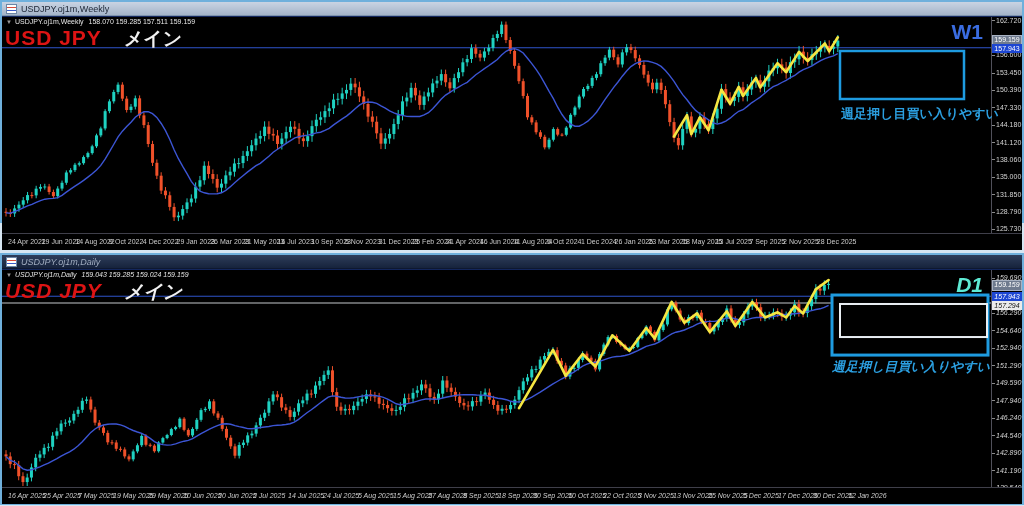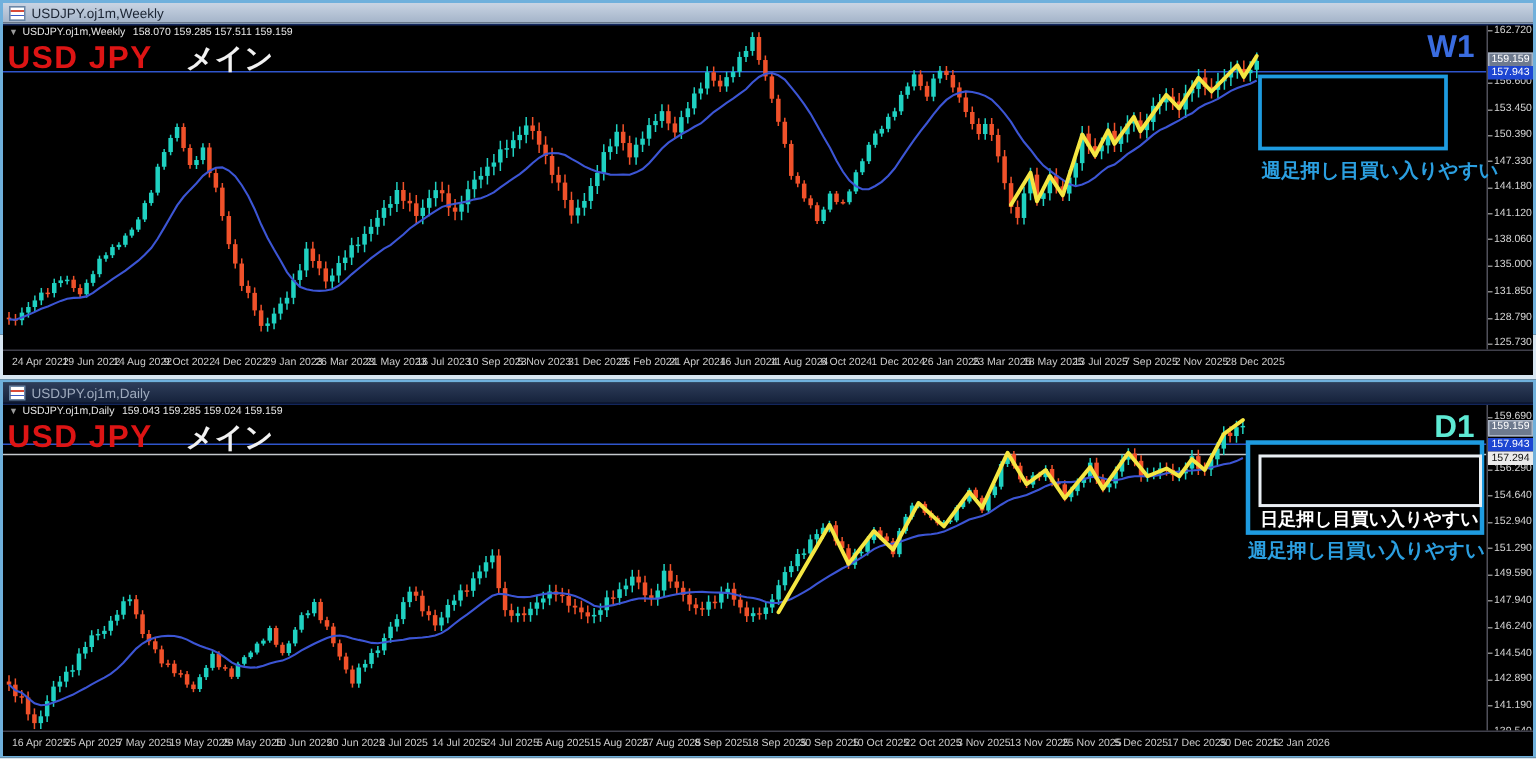--- a/index.html
+++ b/index.html
@@ -498,21 +498,21 @@
         <div class="dtick" style="left: 646.3px;">23 Mar 2025</div>
         <div class="dtick" style="left: 680px;">18 May 2025</div>
         <div class="dtick" style="left: 713.7px;">13 Jul 2025</div>
         <div class="dtick" style="left: 747.4px;">7 Sep 2025</div>
         <div class="dtick" style="left: 781.1px;">2 Nov 2025</div>
         <div class="dtick" style="left: 814.8px;">28 Dec 2025</div>
       </div>
   </div>
 </div>
 
-<div class="win" id="win-daily" style="top:253px;height:252px;">
+<div class="win" id="win-daily" style="top:253px;height:252px;font-style:italic;">
   <div class="titlebar tb-dark">
     <span class="winicon"></span>
     <span class="wintitle">USDJPY.oj1m,Daily</span>
   </div>
   <div class="content" style="height:234px;">
     <div class="plot" style="width:989px;height:218px;">
       <svg id="svg-daily" width="989" height="218">
           <line x1="0" x2="989" y1="26.241319942611153" y2="26.241319942611153" stroke="#2f55cc" stroke-width="1"></line>
           <line x1="0" x2="989" y1="33.00755619320896" y2="33.00755619320896" stroke="#c4c8cc" stroke-width="1"></line>
           <line x1="4" x2="4" y1="180.16791876072853" y2="190.61175064573777" stroke="#f0512a" stroke-width="1"></line>
@@ -910,21 +910,20 @@
           <rect x="830" y="25.02152080344339" width="156" height="60.0516499282639" fill="#000000" stroke="#1e9be0" stroke-width="3"></rect>
           <rect x="838" y="33.98756575801073" width="147" height="33.049258727881266" fill="#000000" stroke="#e9eef3" stroke-width="2"></rect>
         </svg>
       <div class="subhead">
         <span class="dd">▼</span><span>USDJPY.oj1m,Daily</span><span class="ohlc">159.043 159.285 159.024 159.159</span>
       </div>
       <div class="wm">
         <span class="wm-pair" id="wm-pair-d" style="color: rgb(221, 20, 20);">USD JPY</span><span class="wm-note">メイン</span>
       </div>
       <div class="tf" id="tf-d" style="color: #5eead4;">D1</div>
-      <div class="anno" id="anno-d1" style="left:836px;top:68px;width:150px;font-size:12px;color:#ffffff;">日足押し目買い入りやすい</div>
       <div class="anno" id="anno-d2" style="left: 824px; top: 88px; width: 170px; font-size: 13px; color: rgb(43, 159, 224);">週足押し目買い入りやすい</div>
     </div>
     <div class="scale" id="scale-daily" style="height:218px;">
       <div class="plabel pl-bid" style="top:10px;">159.159</div>
       <div class="plabel pl-blue" style="top:22px;">157.943</div>
       <div class="plabel pl-white" style="top:31px;">157.294</div>
     <div class="ptickmark" style="top: 7.52774px;"></div>
         <div class="ptick" style="top: 4.02774px;">159.690</div>
         <div class="ptickmark" style="top: 42.9749px;"></div>
         <div class="ptick" style="top: 39.4749px;">156.290</div>

